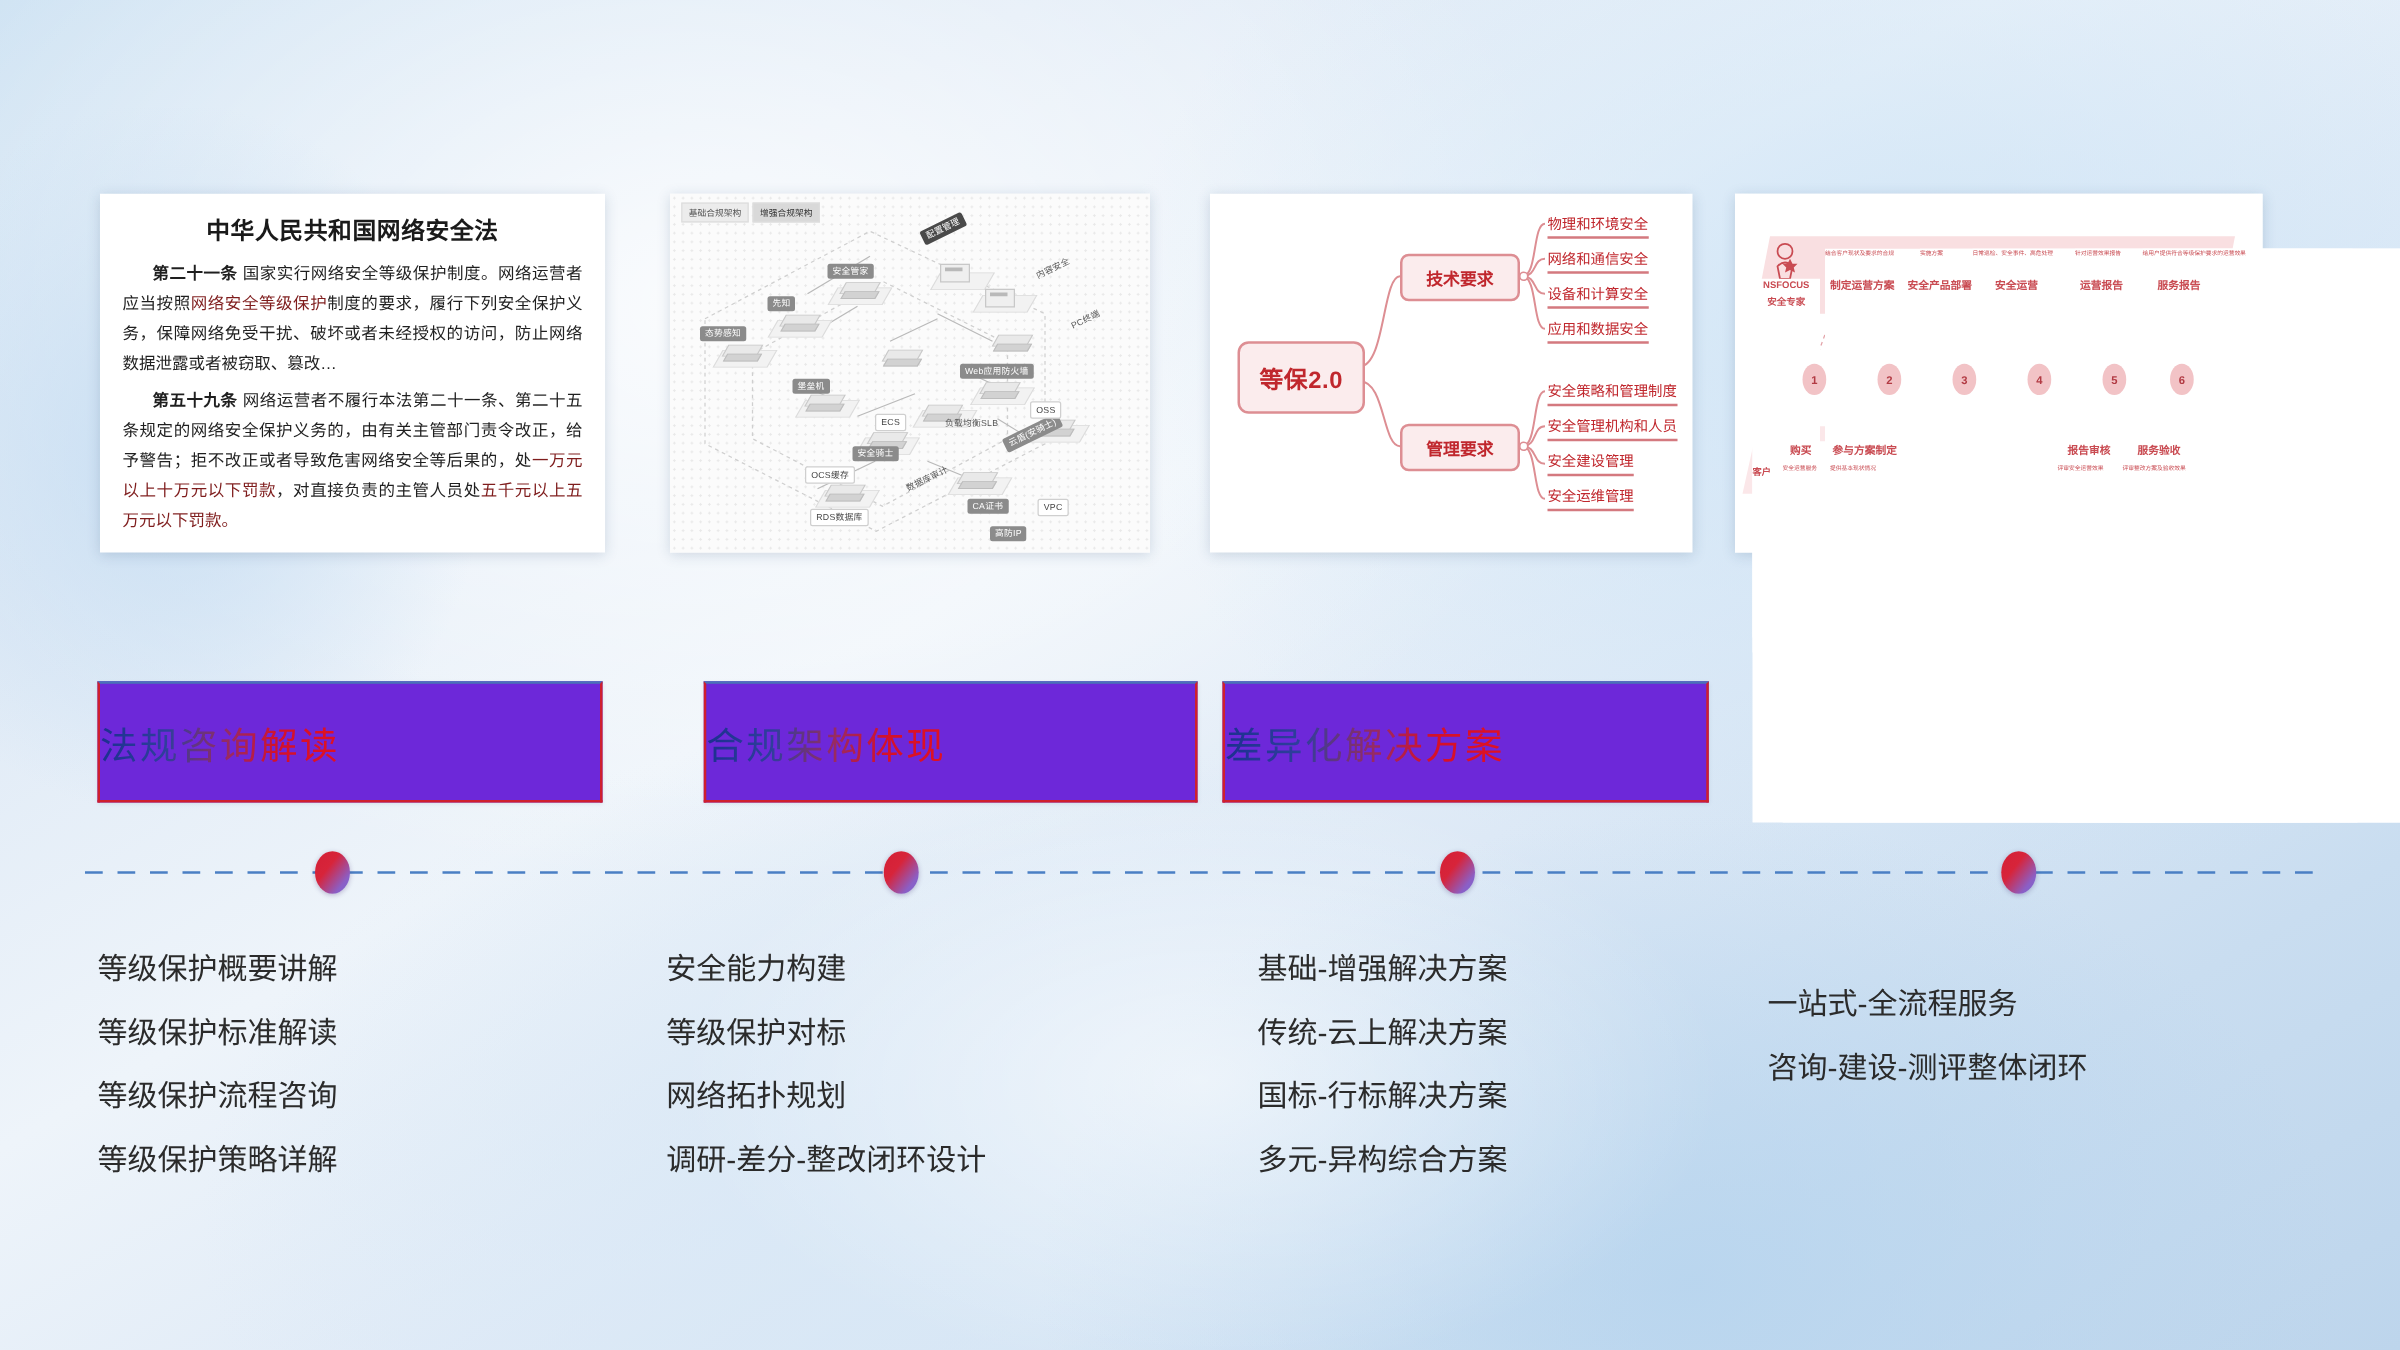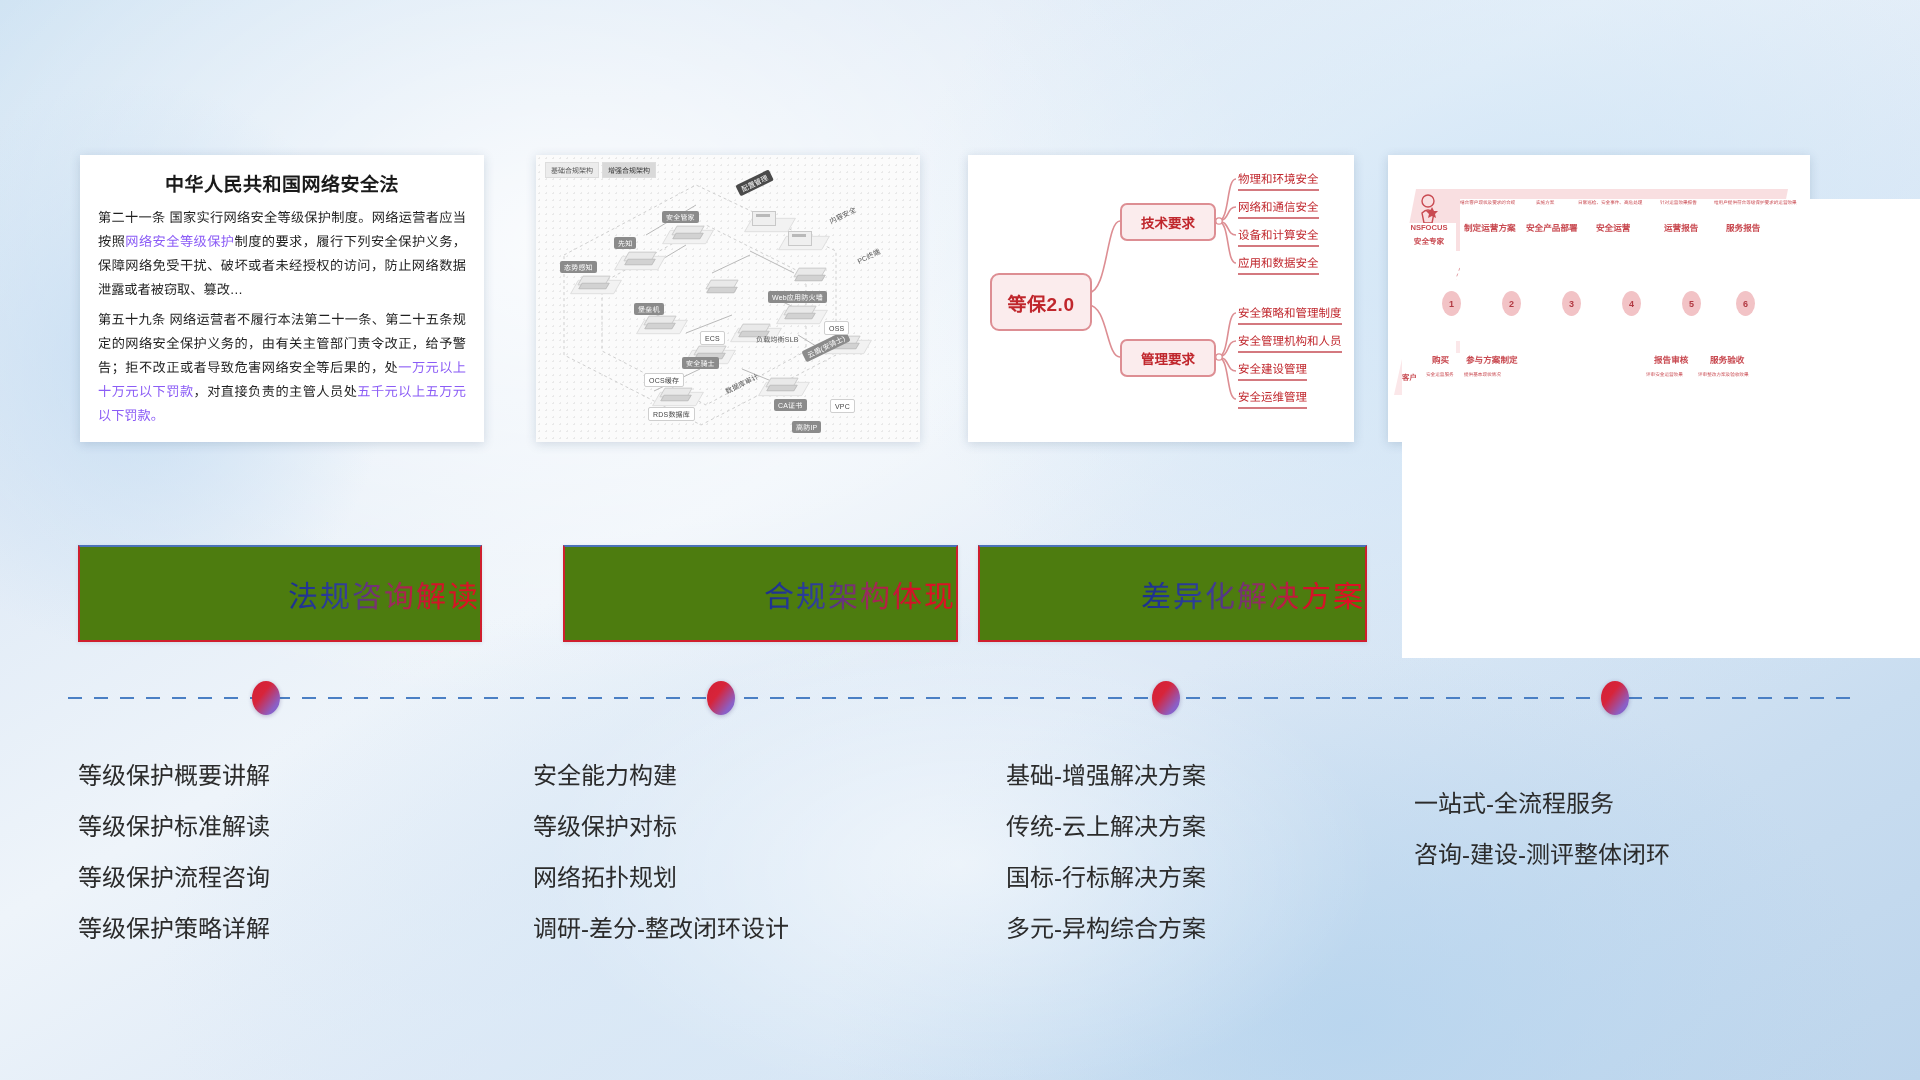--- a/index.html
+++ b/index.html
@@ -34,22 +34,22 @@
   .card-1{left:80px;width:404px;height:287px;}
   .card-2{left:536px;width:384px;height:287px;}
   .card-3{left:968px;width:386px;height:287px;}
   .card-4{left:1388px;width:422px;height:287px;}
 
   
   .law{padding:14px 18px 10px 18px;box-sizing:border-box;height:100%;}
   .law-title{text-align:center;font-size:19px;font-weight:bold;color:#1a1a1a;
     letter-spacing:.5px;margin-bottom:10px;font-family:"Liberation Sans","DejaVu Sans",sans-serif;}
   .law-p{font-size:13.2px;line-height:24px;color:#1f1f1f;text-align:justify;margin:0 0 6px 0;}
-  .law-p b{font-weight:normal;}
-  .law-p .hl{color:#8b5cf6;}
+  .law-p b{font-weight:bold;margin-left:24px;}
+  .law-p .hl{color:#7f1d1d;}
 
   
   .arch{position:relative;width:100%;height:100%;background:#fbfbfb;overflow:hidden;}
   .arch .dots{position:absolute;inset:0;opacity:.5;
     background-image:radial-gradient(#d7d7d7 1px,transparent 1px);background-size:7px 7px;}
   .arch .tabs{position:absolute;top:7px;left:9px;display:flex;gap:3px;font-size:7px;color:#555;}
   .arch .tabs span{padding:2px 5px;background:#ececec;border:1px solid #ddd;white-space:nowrap;}
   .arch .tabs span.on{background:#d9d9d9;color:#333;}
   .arch svg{position:absolute;inset:0;}
   .chip{position:absolute;font-size:7px;line-height:1;white-space:nowrap;padding:2.5px 4px;
@@ -92,24 +92,24 @@
   .nsf svg{position:absolute;inset:0;}
   .nsf .band-txt{position:absolute;color:#c94b52;white-space:nowrap;}
   .nsf .big{font-size:8.6px;font-weight:bold;}
   .nsf .sml{font-size:4.6px;}
   .nsf .num{position:absolute;width:19px;height:25px;border-radius:50%;
     background:#f2c3c6;color:#b23a43;font-size:9px;font-weight:bold;
     display:flex;align-items:center;justify-content:center;}
 
   
   .titles{position:absolute;top:545px;left:0;width:1920px;height:100px;}
-  .tbox{position:absolute;top:0;height:93px;background:#4d7c0f;
+  .tbox{position:absolute;top:0;height:93px;background:#6d28d9;
     border:2px solid #cf1f2d;border-top-color:#4a72b8;
     box-shadow:0 1px 4px rgba(40,70,110,.12);
-    display:flex;align-items:center;justify-content:flex-end;}
+    display:flex;align-items:center;justify-content:flex-start;}
   .tbox span{font-size:30px;font-weight:500;letter-spacing:2px;
     background:linear-gradient(95deg,#1b2f8f 0%,#2f3f9c 28%,#9a2a60 54%,#d4112a 74%,#e01122 100%);
     -webkit-background-clip:text;background-clip:text;color:transparent;
     -webkit-text-fill-color:transparent;}
   .tb1{left:78px;width:400px;}
   .tb2{left:563px;width:391px;}
   .tb3{left:978px;width:385px;}
   .tb4{left:1414px;width:399px;}
 
   

